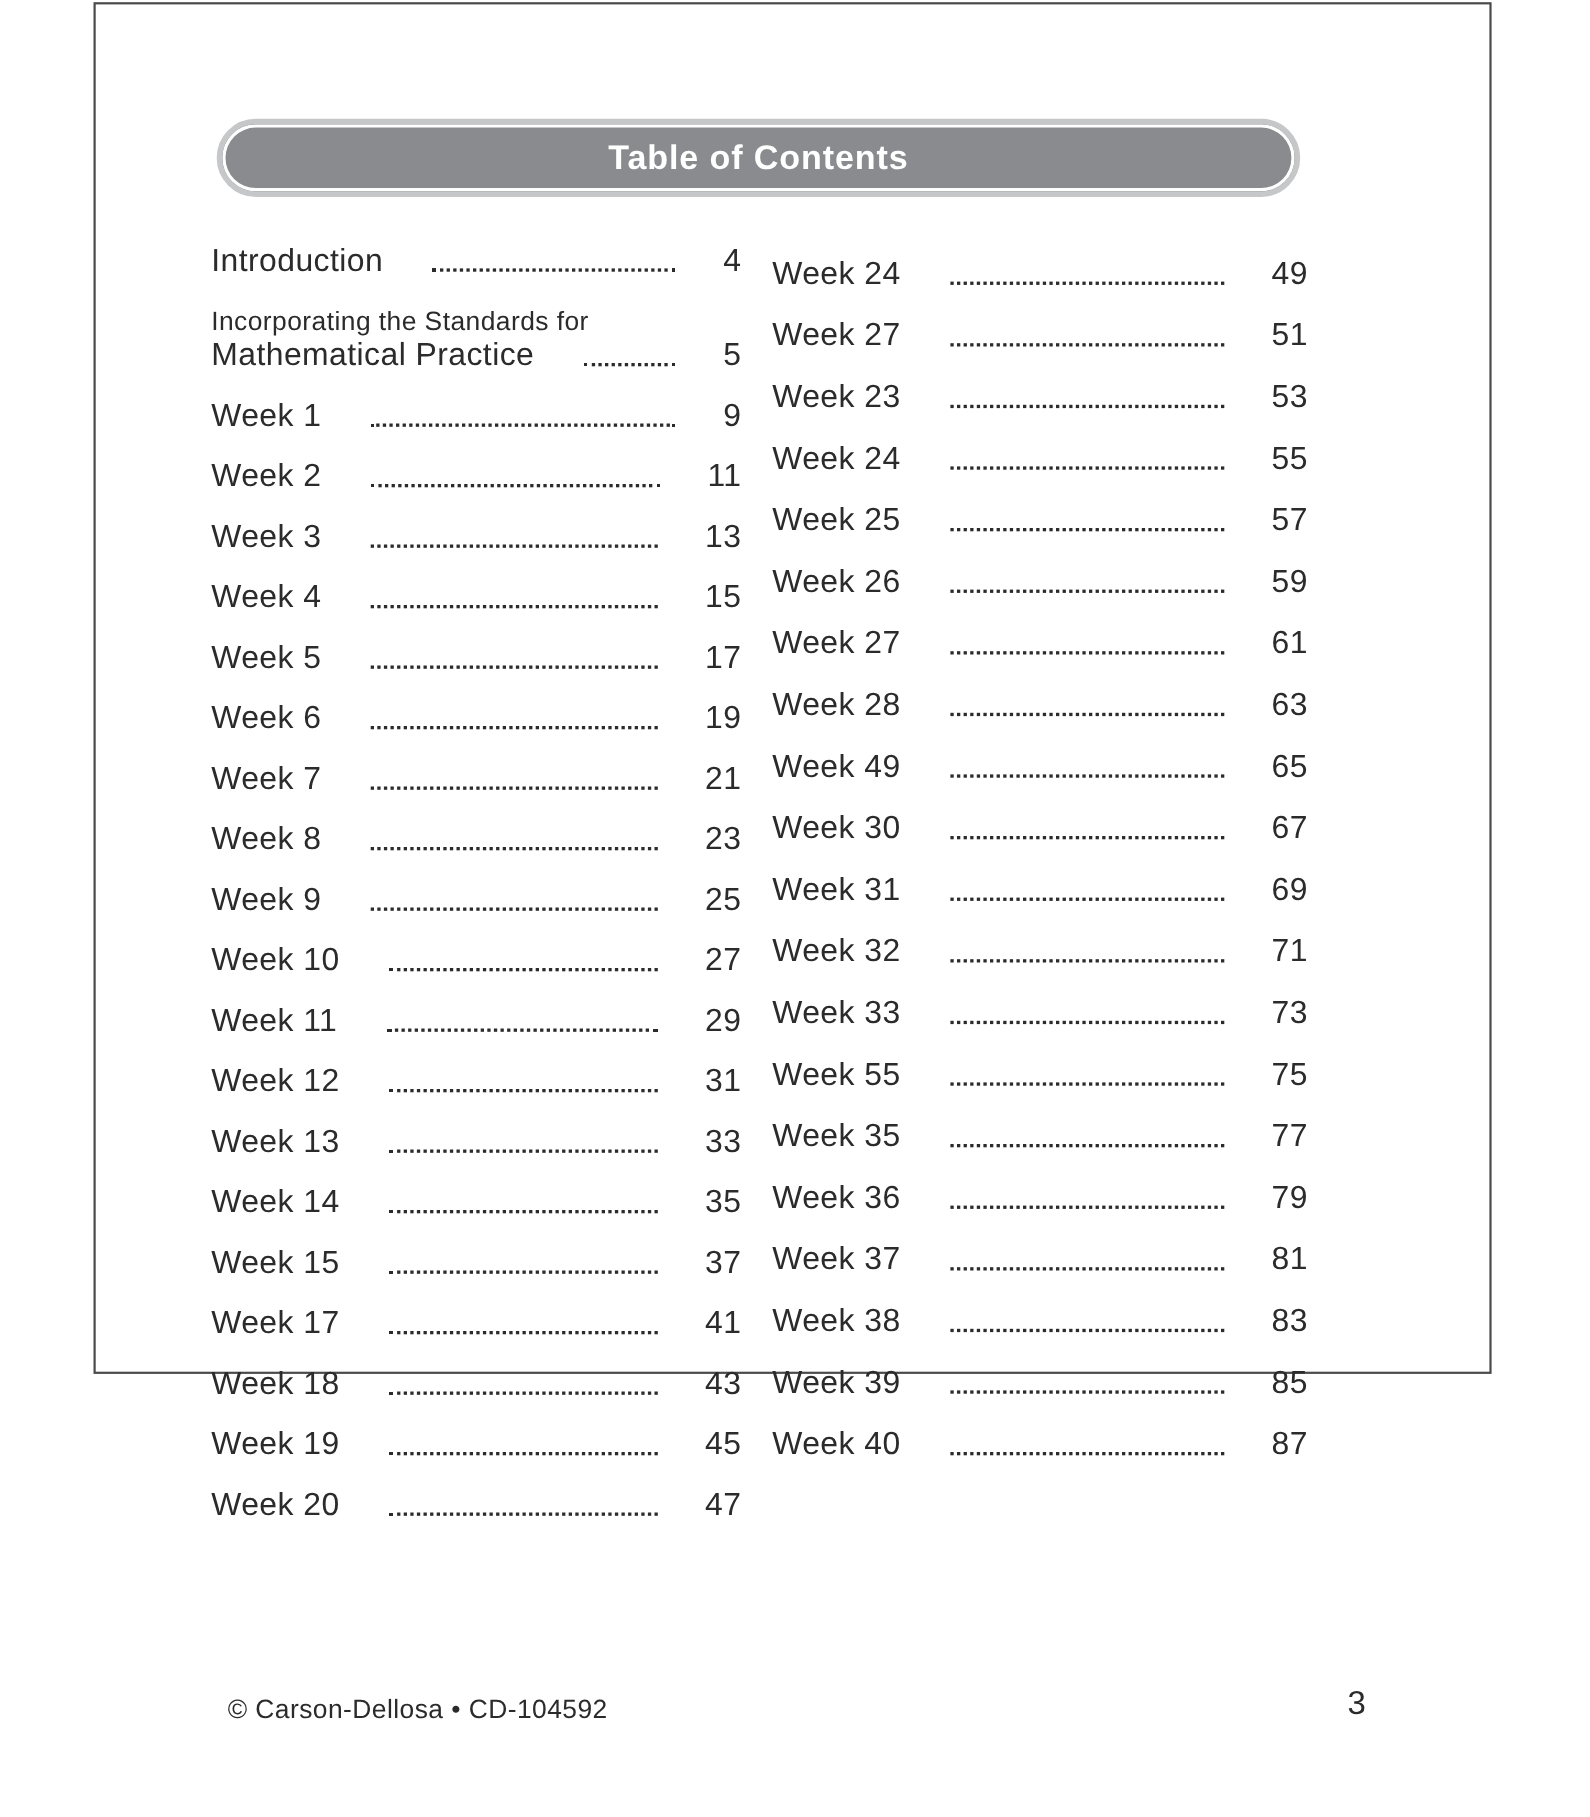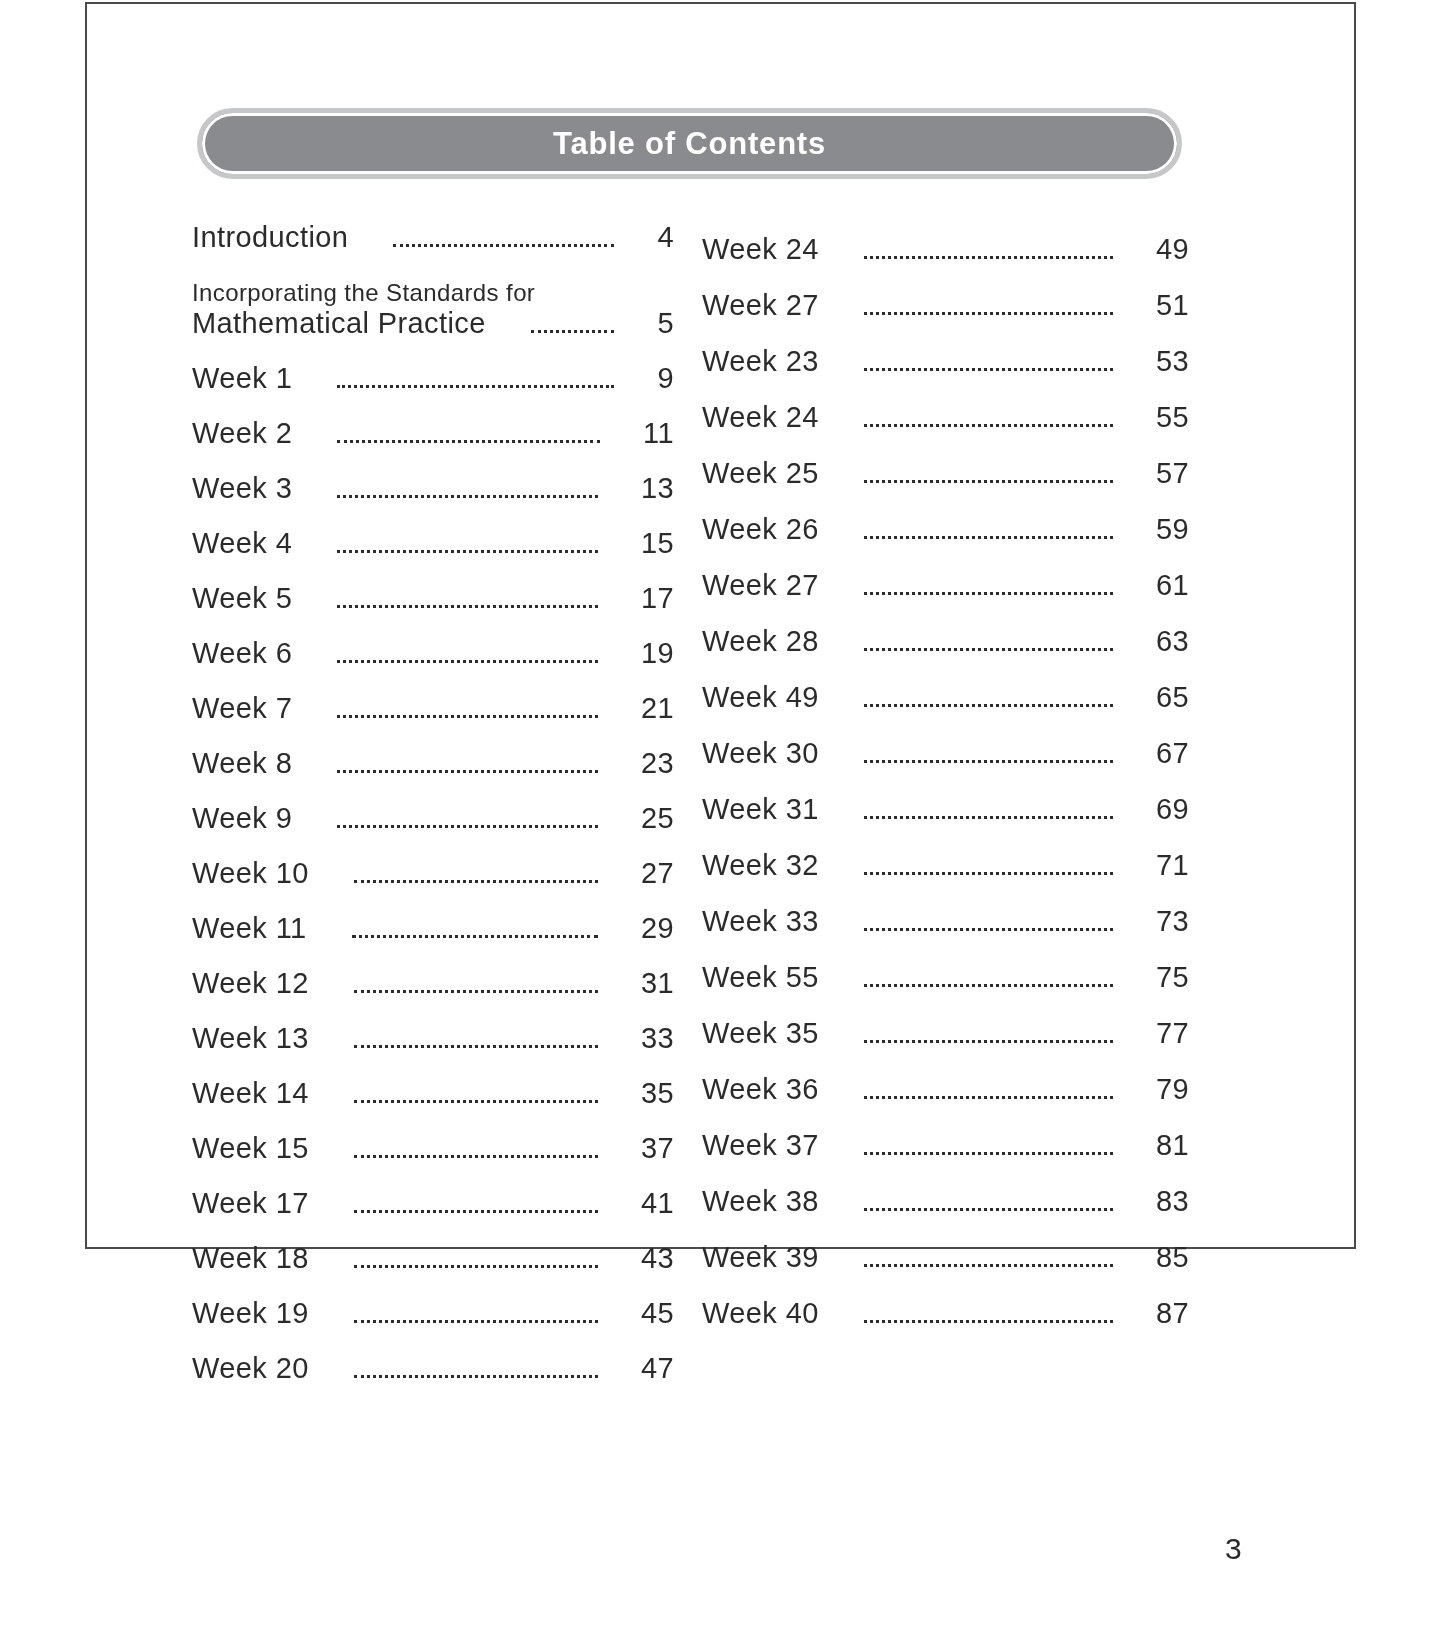--- a/index.html
+++ b/index.html
@@ -437,16 +437,17 @@
         <div class="entry">
 
     <div class="entry-row">
       <span class="entry-label">Week 40</span>
       <span class="leader"></span>
       <span class="entry-page">87</span>
     </div>
   </div>
       </div>
 
+    <div class="footer-copy">© Carson-Dellosa • CD-104592</div>
     <div class="footer-page">3</div>
 
   </div>
 </div>
 
 </body></html>

